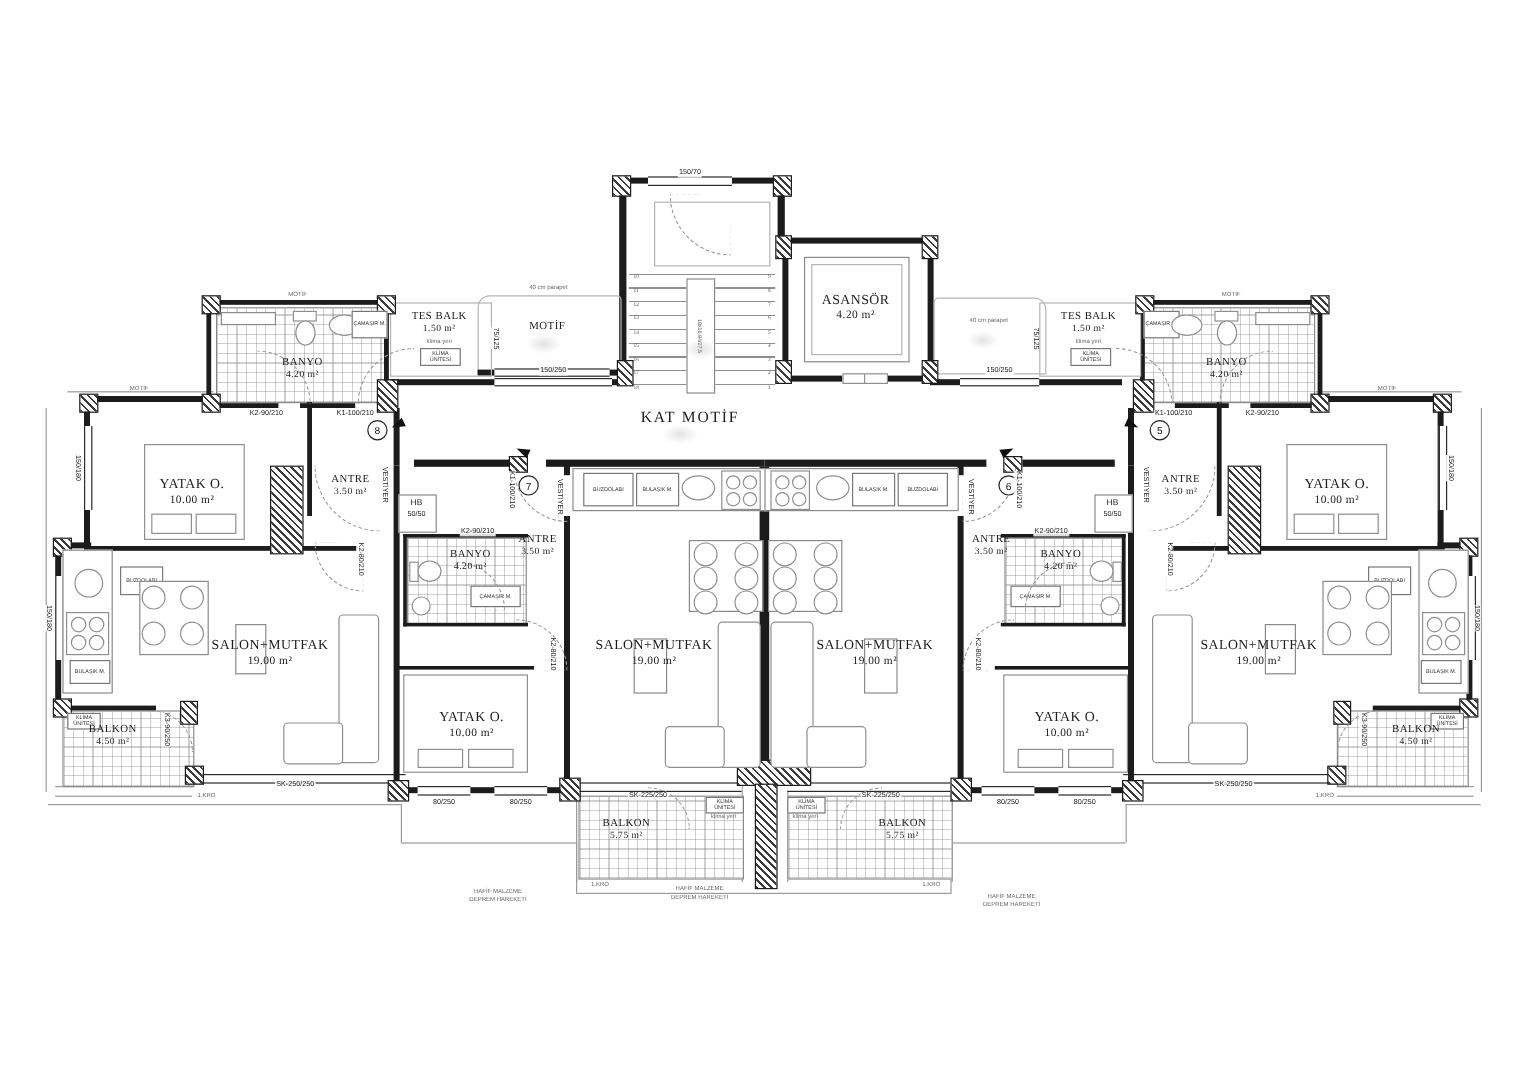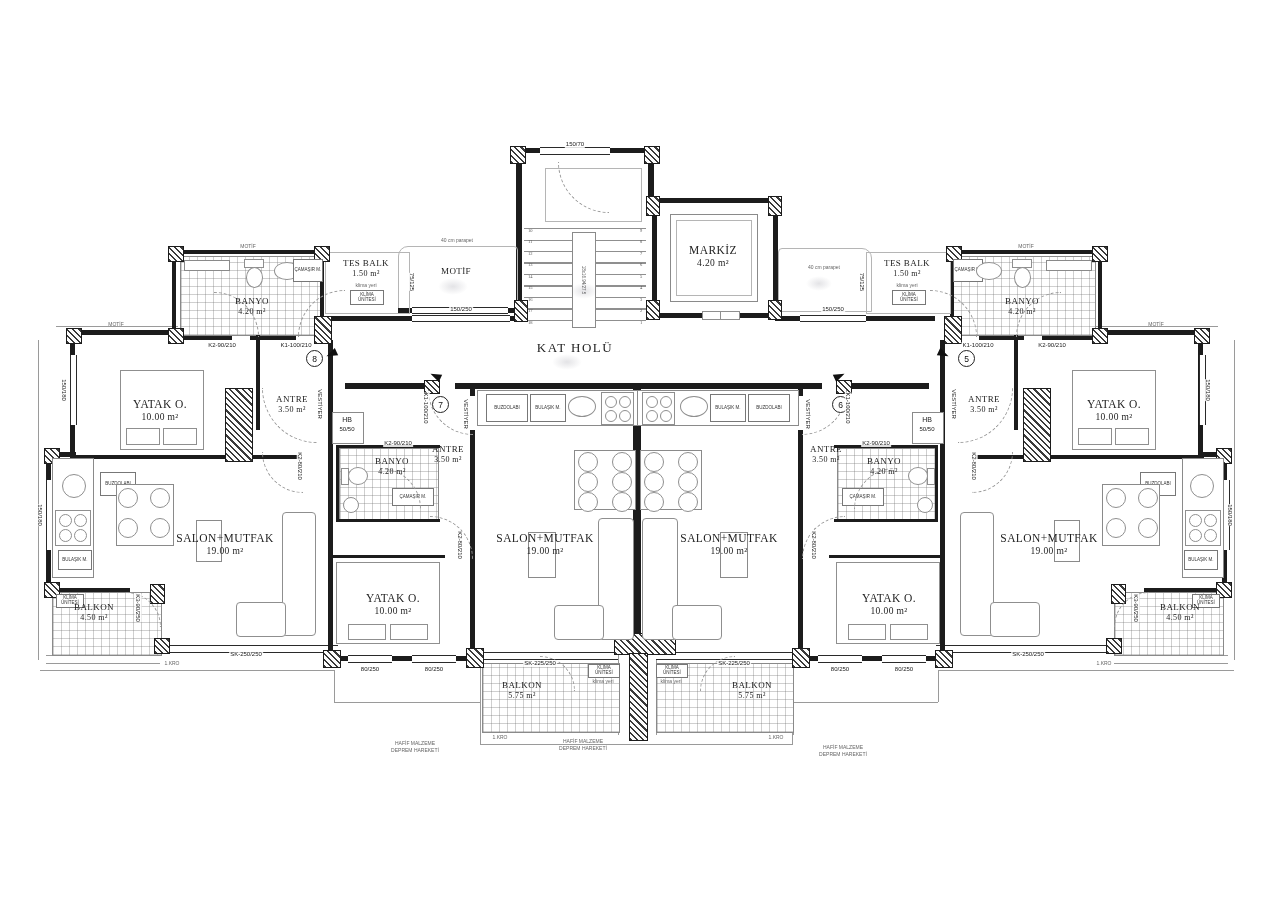--- a/index.html
+++ b/index.html
@@ -383,24 +383,24 @@
   <div class="p tri" style="left:430px;top:372px;transform:rotate(205deg)"></div>
   <div class="p tri" style="left:834px;top:372px;transform:rotate(-25deg)"></div>
   <div class="p tri" style="left:938px;top:350px;transform:rotate(25deg)"></div>
 
   <div class="p wm" style="left:438px;top:278px;width:30px;height:17px"></div>
   <div class="p wm" style="left:570px;top:283px;width:28px;height:16px"></div>
   <div class="p wm" style="left:552px;top:354px;width:30px;height:16px"></div>
   <div class="p wm" style="left:806px;top:276px;width:26px;height:15px"></div>
 
   <div class="p rl" style="left:575px;top:340px;font-size:13px;letter-spacing:1.5px">
-    <div>KAT HOLÜ</div>
+    <div>KAT MOTİF</div>
   </div>
   <div class="p rl" style="left:713px;top:244px">
-    <div class="nm">MARKİZ</div>
+    <div class="nm">ASANSÖR</div>
     <div class="ar">4.20 m²</div>
   </div>
   <div class="p rl sm" style="left:456px;top:266px">
     <div class="nm">MOTİF</div>
   </div>
   <div class="p rl sm" style="left:252px;top:296px">
     <div class="nm">BANYO</div>
     <div class="ar">4.20 m²</div>
   </div>
   <div class="p rl sm" style="left:1022px;top:296px">

